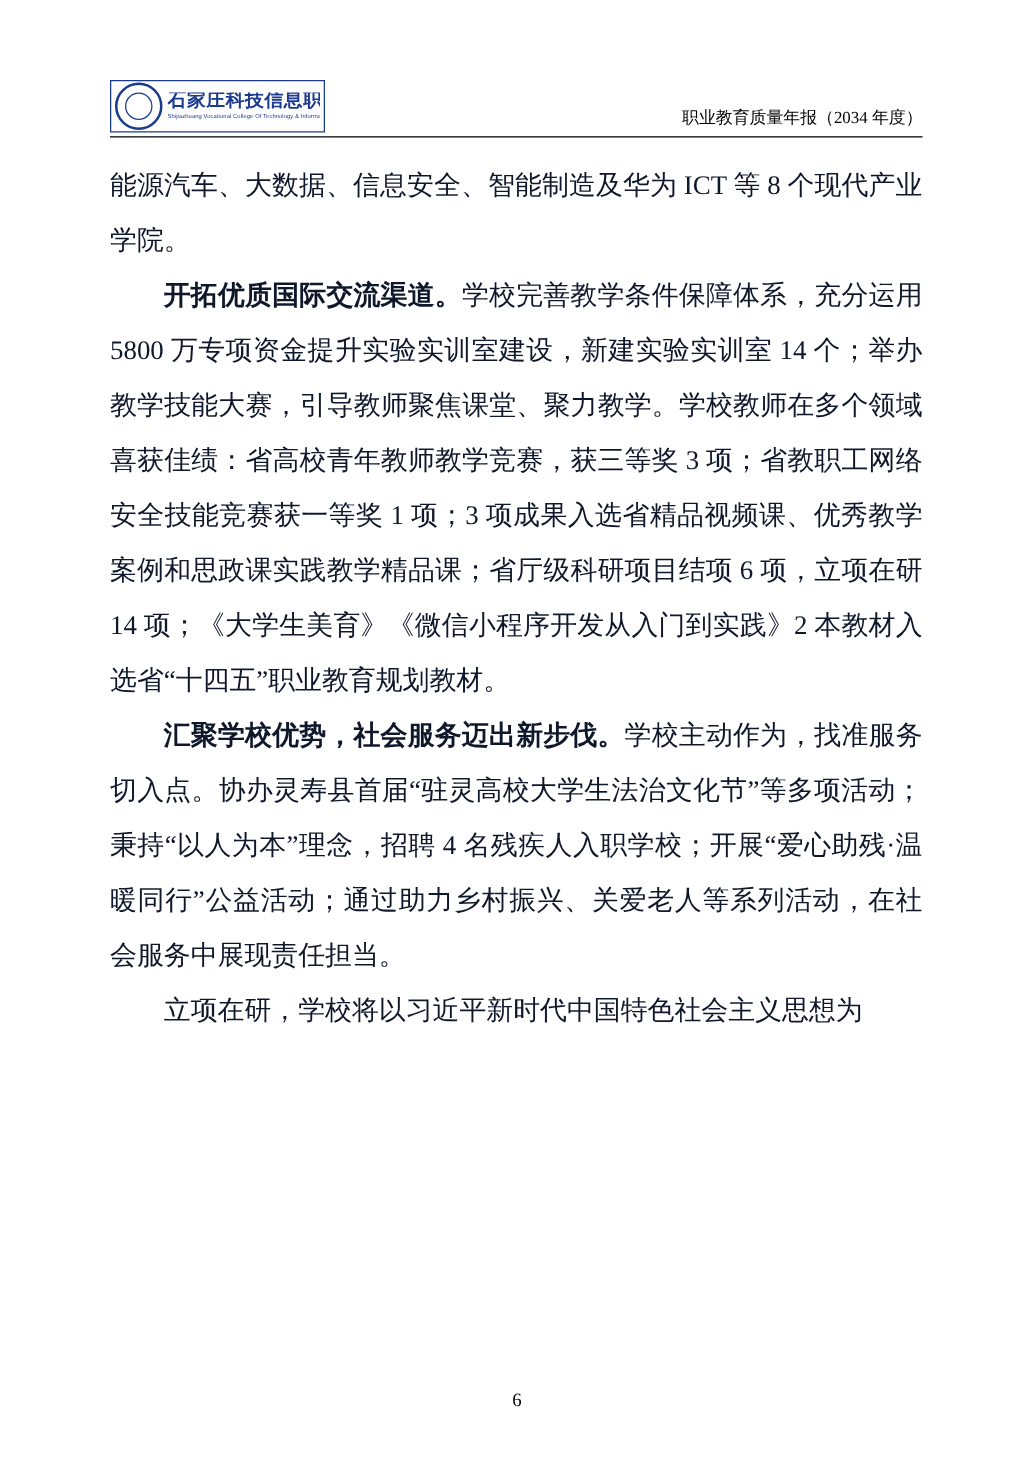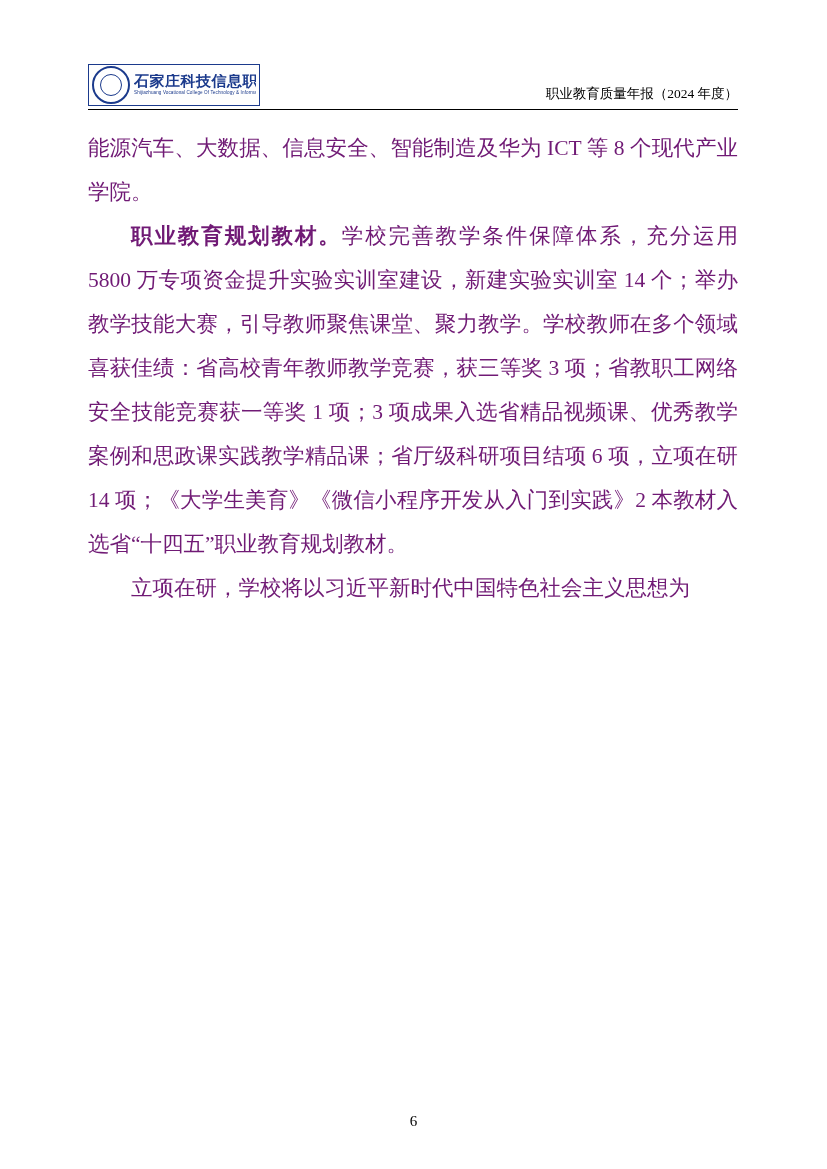--- a/index.html
+++ b/index.html
@@ -89,21 +89,21 @@
     white-space: nowrap;
   }
   .rule {
     border-top: 1.3px solid #000;
     margin-top: 1px;
   }
   .body-text {
     margin-top: 16px;
     font-size: 21.5px;
     line-height: 44px;
-    color: #701a75;
+    color: #0f172a;
     text-align: justify;
     text-justify: inter-ideograph;
   }
   .para {
     margin: 0;
     text-indent: 0;
   }
   .para.indent {
     text-indent: 43px;
   }
@@ -129,32 +129,33 @@
   <div class="content">
 
     <div class="header">
       <div class="logo">
         <div class="logo-seal"></div>
         <div class="logo-text">
           <div class="logo-cn">石家庄科技信息职业学院</div>
           <div class="logo-en">Shijiazhuang Vocational College Of Technology &amp; Information</div>
         </div>
       </div>
-      <div class="header-title">职业教育质量年报（2024 年度）</div>
+      <div class="header-title">职业教育质量年报（2034 年度）</div>
     </div>
 
     <div class="rule"></div>
 
     <div class="body-text">
 
       <p class="para"><span>能源汽车、大数据、信息安全、智能制造及华为 ICT 等 8 个现代产业学院。</span></p>
 
-      <p class="para indent"><span class="lead">职业教育规划教材。</span><span>学校完善教学条件保障体系，充分运用 5800 万专项资金提升实验实训室建设，新建实验实训室 14 个；举办教学技能大赛，引导教师聚焦课堂、聚力教学。学校教师在多个领域喜获佳绩：省高校青年教师教学竞赛，获三等奖 3 项；省教职工网络安全技能竞赛获一等奖 1 项；3 项成果入选省精品视频课、优秀教学案例和思政课实践教学精品课；省厅级科研项目结项 6 项，立项在研 14 项；《大学生美育》《微信小程序开发从入门到实践》2 本教材入选省“十四五”职业教育规划教材。</span></p>
+      <p class="para indent"><span class="lead">开拓优质国际交流渠道。</span><span>学校完善教学条件保障体系，充分运用 5800 万专项资金提升实验实训室建设，新建实验实训室 14 个；举办教学技能大赛，引导教师聚焦课堂、聚力教学。学校教师在多个领域喜获佳绩：省高校青年教师教学竞赛，获三等奖 3 项；省教职工网络安全技能竞赛获一等奖 1 项；3 项成果入选省精品视频课、优秀教学案例和思政课实践教学精品课；省厅级科研项目结项 6 项，立项在研 14 项；《大学生美育》《微信小程序开发从入门到实践》2 本教材入选省“十四五”职业教育规划教材。</span></p>
 
 
+      <p class="para indent"><span class="lead">汇聚学校优势，社会服务迈出新步伐。</span><span>学校主动作为，找准服务切入点。协办灵寿县首届“驻灵高校大学生法治文化节”等多项活动；秉持“以人为本”理念，招聘 4 名残疾人入职学校；开展“爱心助残·温暖同行”公益活动；通过助力乡村振兴、关爱老人等系列活动，在社会服务中展现责任担当。</span></p>
 
       <p class="para indent"><span>立项在研，学校将以习近平新时代中国特色社会主义思想为</span></p>
 
     </div>
   </div>
 
   <div class="pagenum">6</div>
 
 </div>
 

